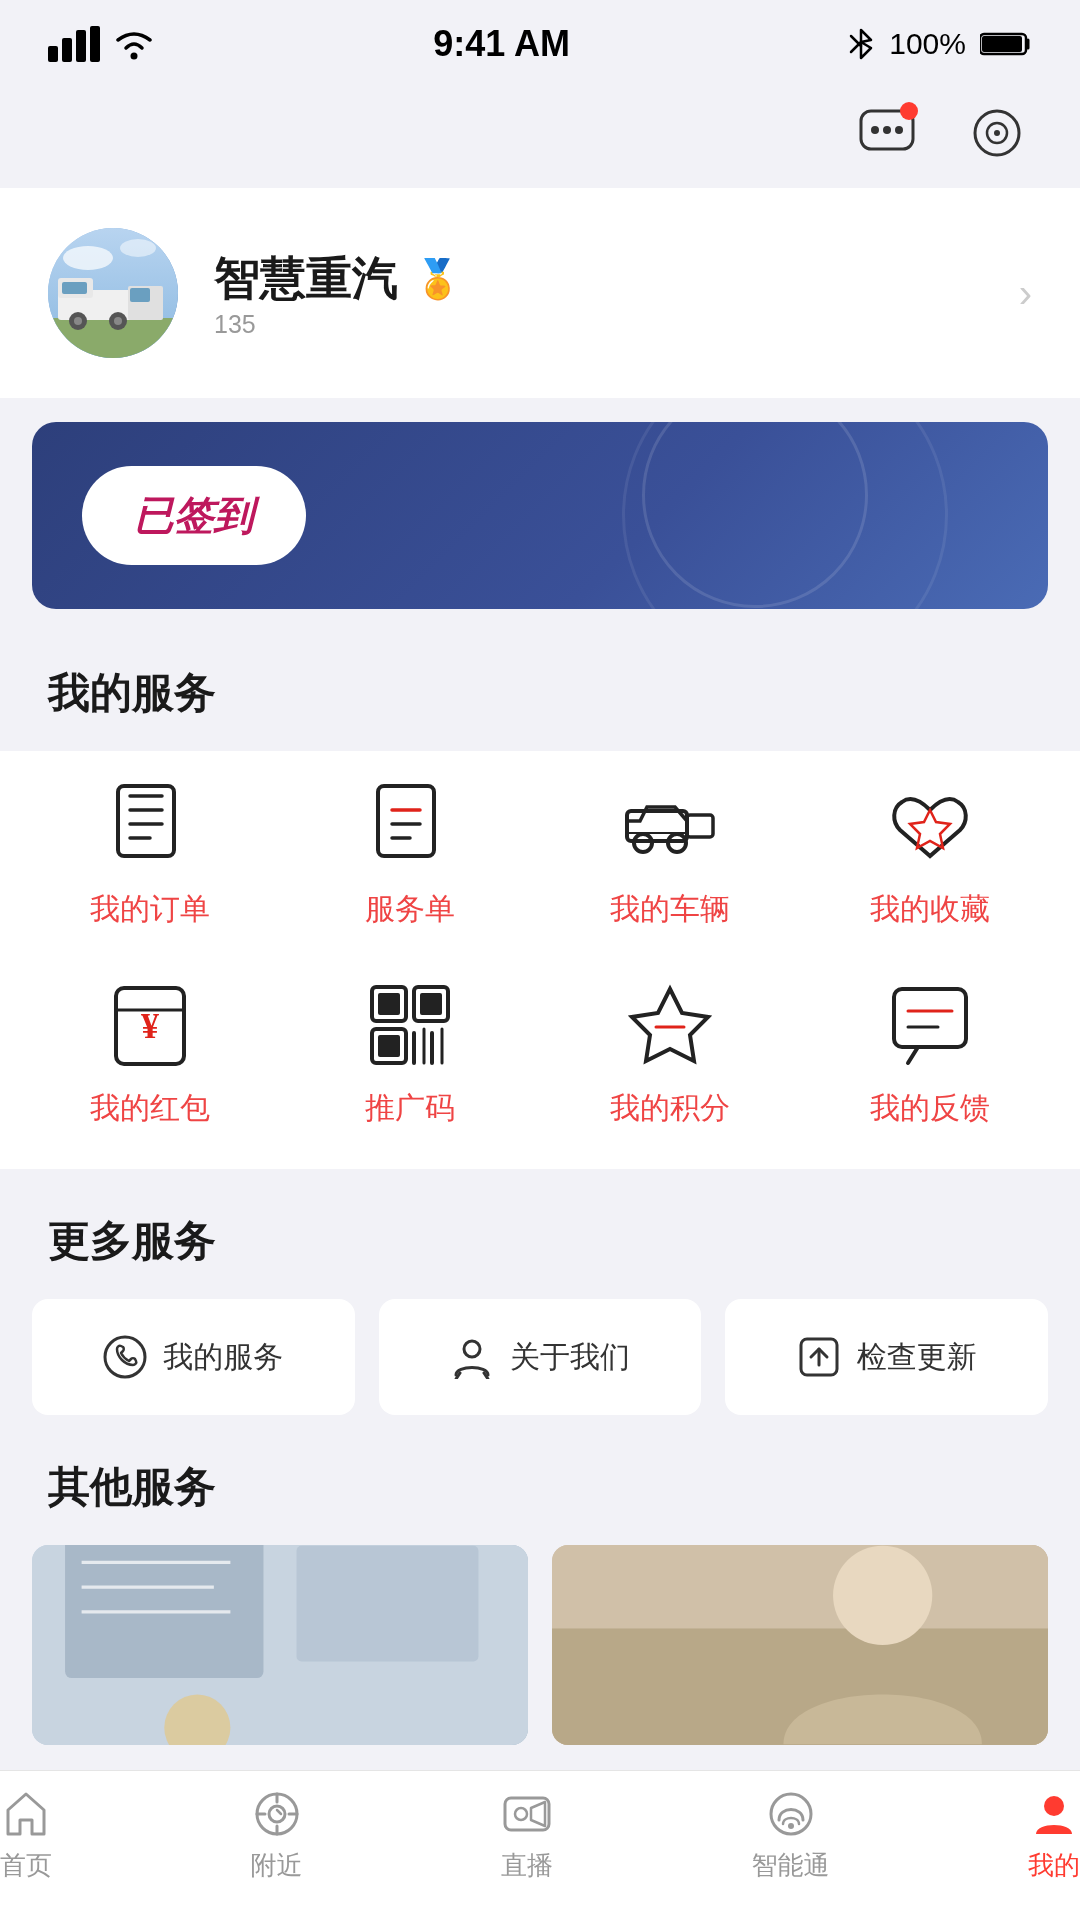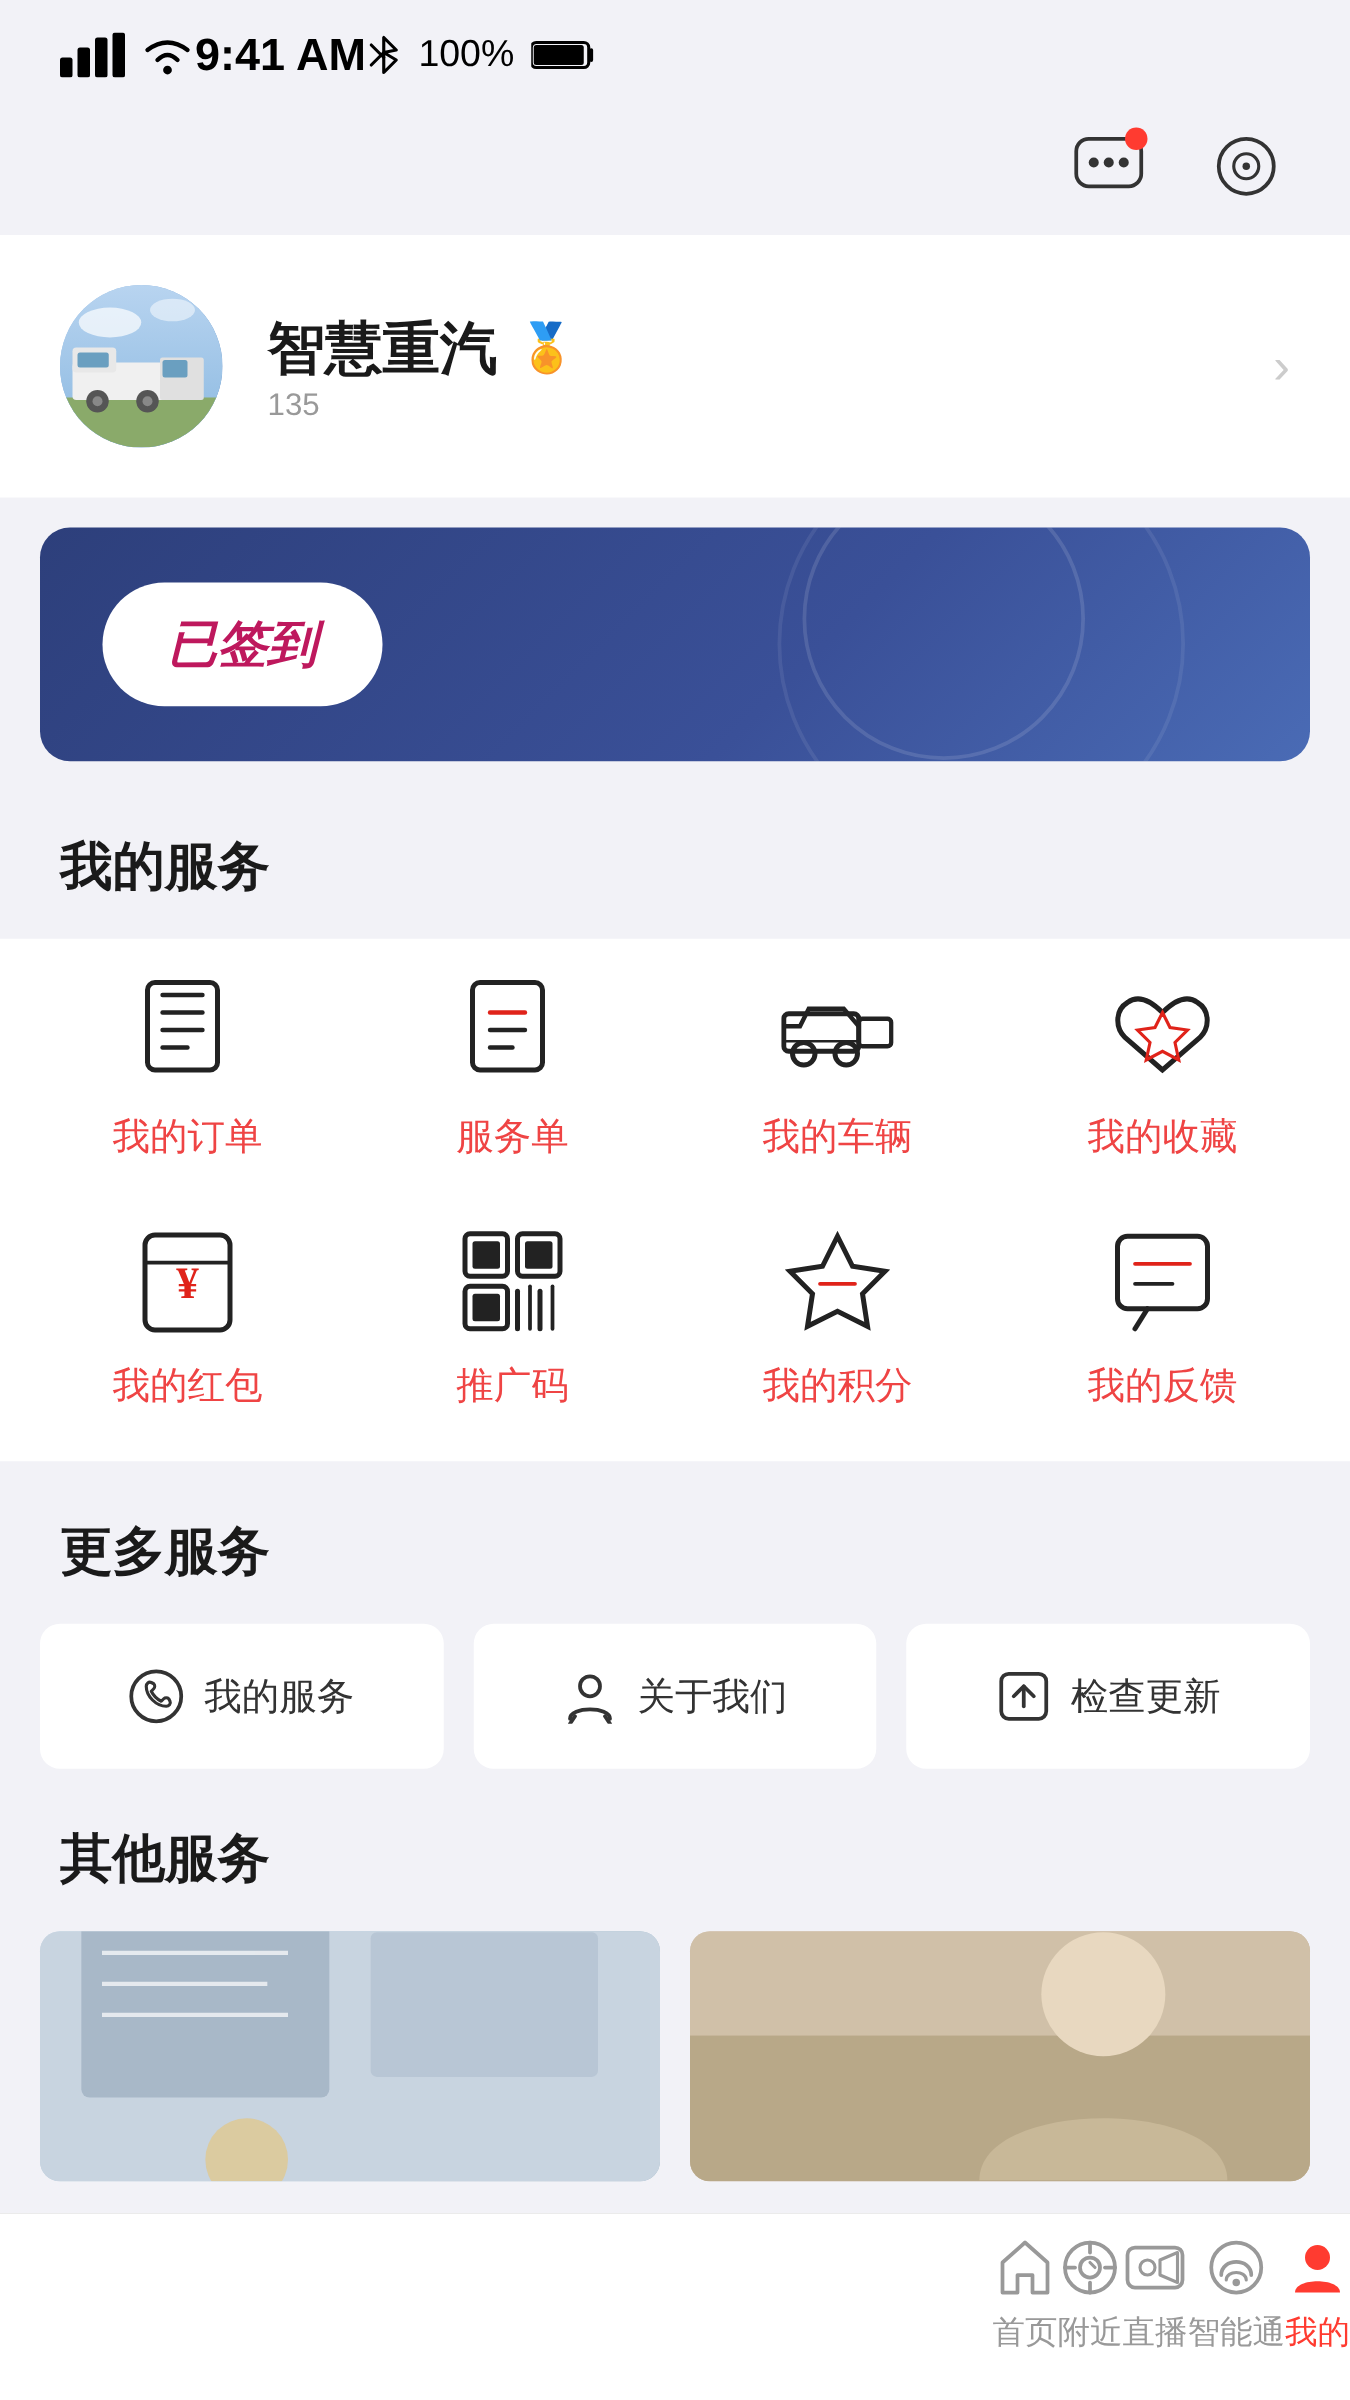--- a/index.html
+++ b/index.html
@@ -13,20 +13,21 @@
       overflow-x: hidden;
     }
 
     
     .status-bar {
       width: 100%;
       height: 88px;
       background: #f2f2f7;
       display: flex;
       align-items: center;
+      justify-content: space-between;
       padding: 0 48px;
     }
     .status-left { display: flex; align-items: center; gap: 12px; }
     .status-center { font-size: 36px; font-weight: 600; color: #000; }
     .status-right { display: flex; align-items: center; gap: 14px; font-size: 30px; color: #000; }
 
     
     .top-actions {
       display: flex;
       justify-content: flex-end;
@@ -219,21 +220,21 @@
     .bottom-nav {
       position: fixed;
       bottom: 0;
       left: 0;
       width: 1080px;
       height: 150px;
       background: #fff;
       border-top: 1px solid #e5e5e5;
       display: flex;
       align-items: center;
-      justify-content: flex-end;
+      justify-content: space-between;
       padding-bottom: 20px;
     }
     .nav-item {
       display: flex;
       flex-direction: column;
       align-items: center;
       gap: 8px;
     }
     .nav-label { font-size: 26px; color: #999; }
     .nav-label.active { color: #ff3b30; }

